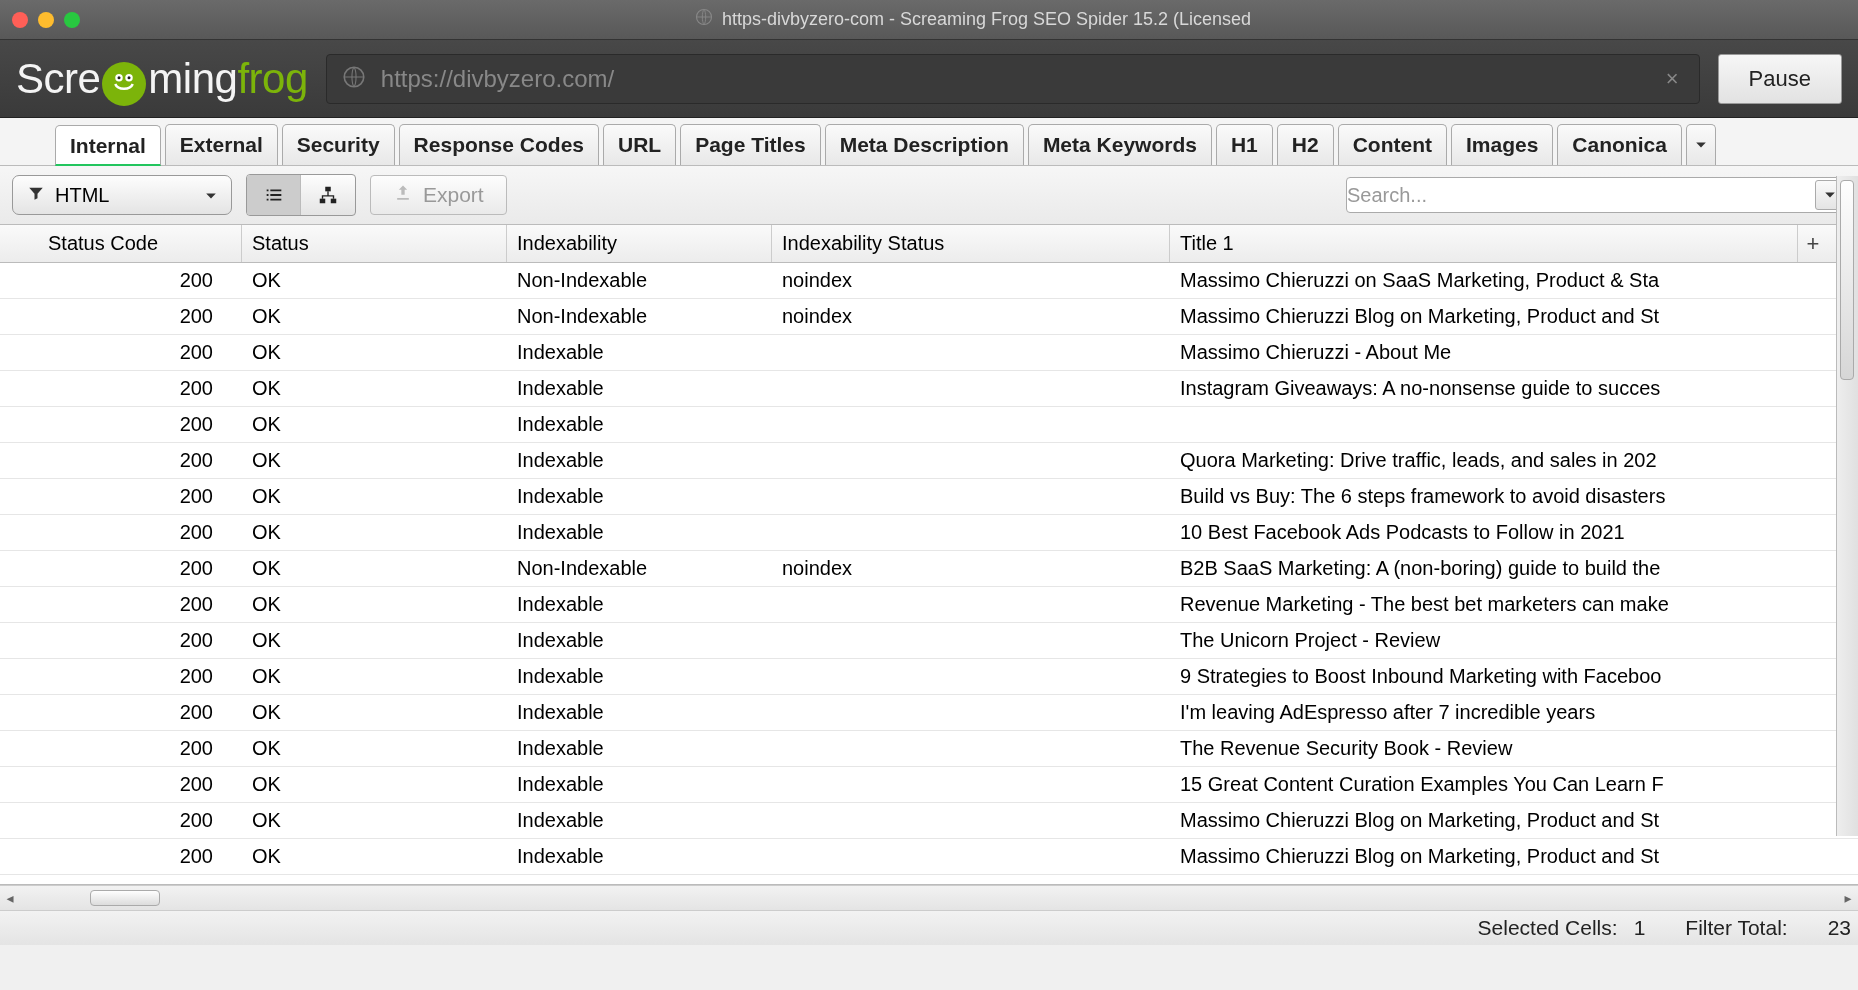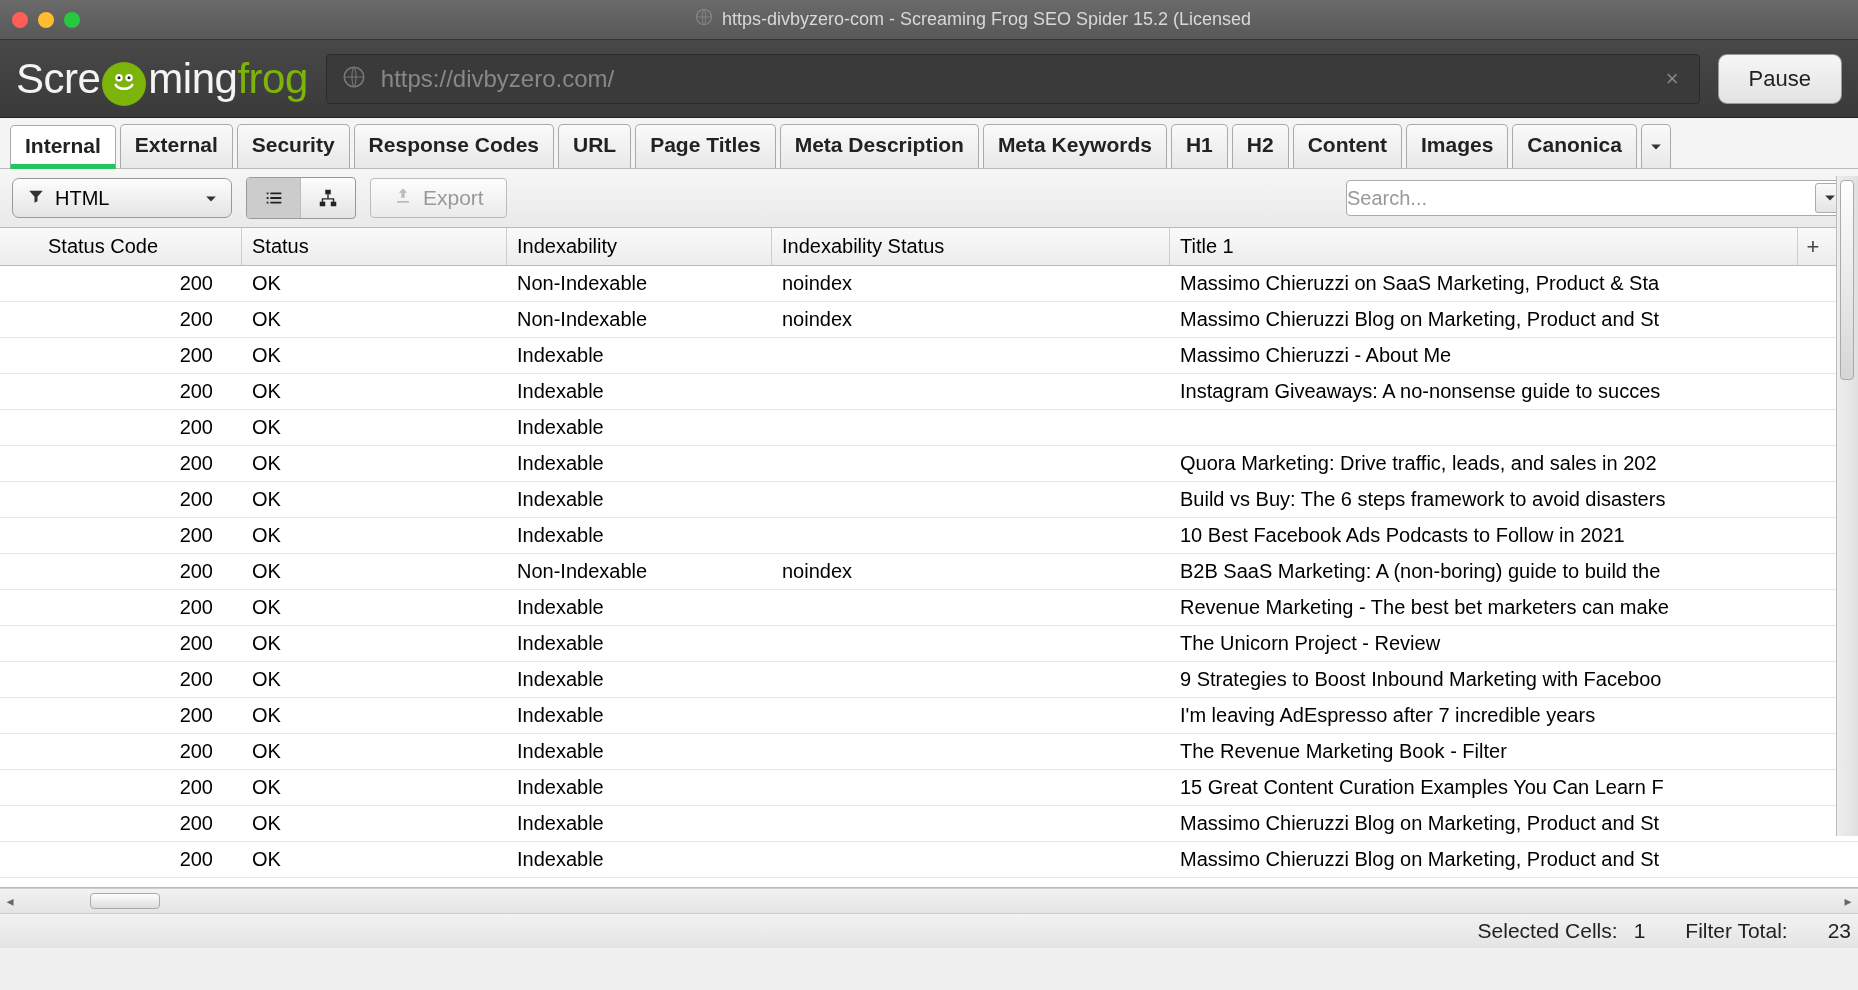--- a/index.html
+++ b/index.html
@@ -86,21 +86,21 @@
   border:none;
   outline:none;
   font-size:24px;
   color:#888;
 }
 .url-input::placeholder { color:#888; }
 .url-clear { color:#888; font-size:22px; cursor:pointer; padding:0 6px; }
 .pause-btn {
   background: linear-gradient(#f6f6f6,#e2e2e2);
   border:1px solid #999;
-  border-radius:9px;
+  border-radius:3px;
   height:50px;
   padding:0 30px;
   font-size:22px;
   color:#222;
   cursor:pointer;
 }
 .tabs {
   display:flex;
   background:#f4f4f4;
   border-bottom:1px solid #bbb;
@@ -116,21 +116,22 @@
   font-size:21px;
   font-weight:600;
   color:#222;
   cursor:pointer;
   white-space:nowrap;
 }
 .tab.active {
   background:#fff;
   position:relative;
   top:1px;
-  border-bottom:5px solid #22c55e;
+  border-bottom:2px solid #22c55e;
+  margin-left:45px;
 }
 .tab.more {
   padding:8px 8px;
   display:flex;
   align-items:center;
 }
 .toolbar {
   display:flex;
   align-items:center;
   background:linear-gradient(#f6f6f6,#eaeaea);
@@ -531,21 +532,21 @@
         <div class="td c-status">OK</div>
         <div class="td c-idx">Indexable</div>
         <div class="td c-idxs"></div>
         <div class="td c-title">I'm leaving AdEspresso after 7 incredible years</div>
       </div>
       <div class="tr">
         <div class="td c-code">200</div>
         <div class="td c-status">OK</div>
         <div class="td c-idx">Indexable</div>
         <div class="td c-idxs"></div>
-        <div class="td c-title">The Revenue Marketing Book - Filter</div>
+        <div class="td c-title">The Revenue Security Book - Review</div>
       </div>
       <div class="tr">
         <div class="td c-code">200</div>
         <div class="td c-status">OK</div>
         <div class="td c-idx">Indexable</div>
         <div class="td c-idxs"></div>
         <div class="td c-title">15 Great Content Curation Examples You Can Learn F</div>
       </div>
       <div class="tr">
         <div class="td c-code">200</div>

